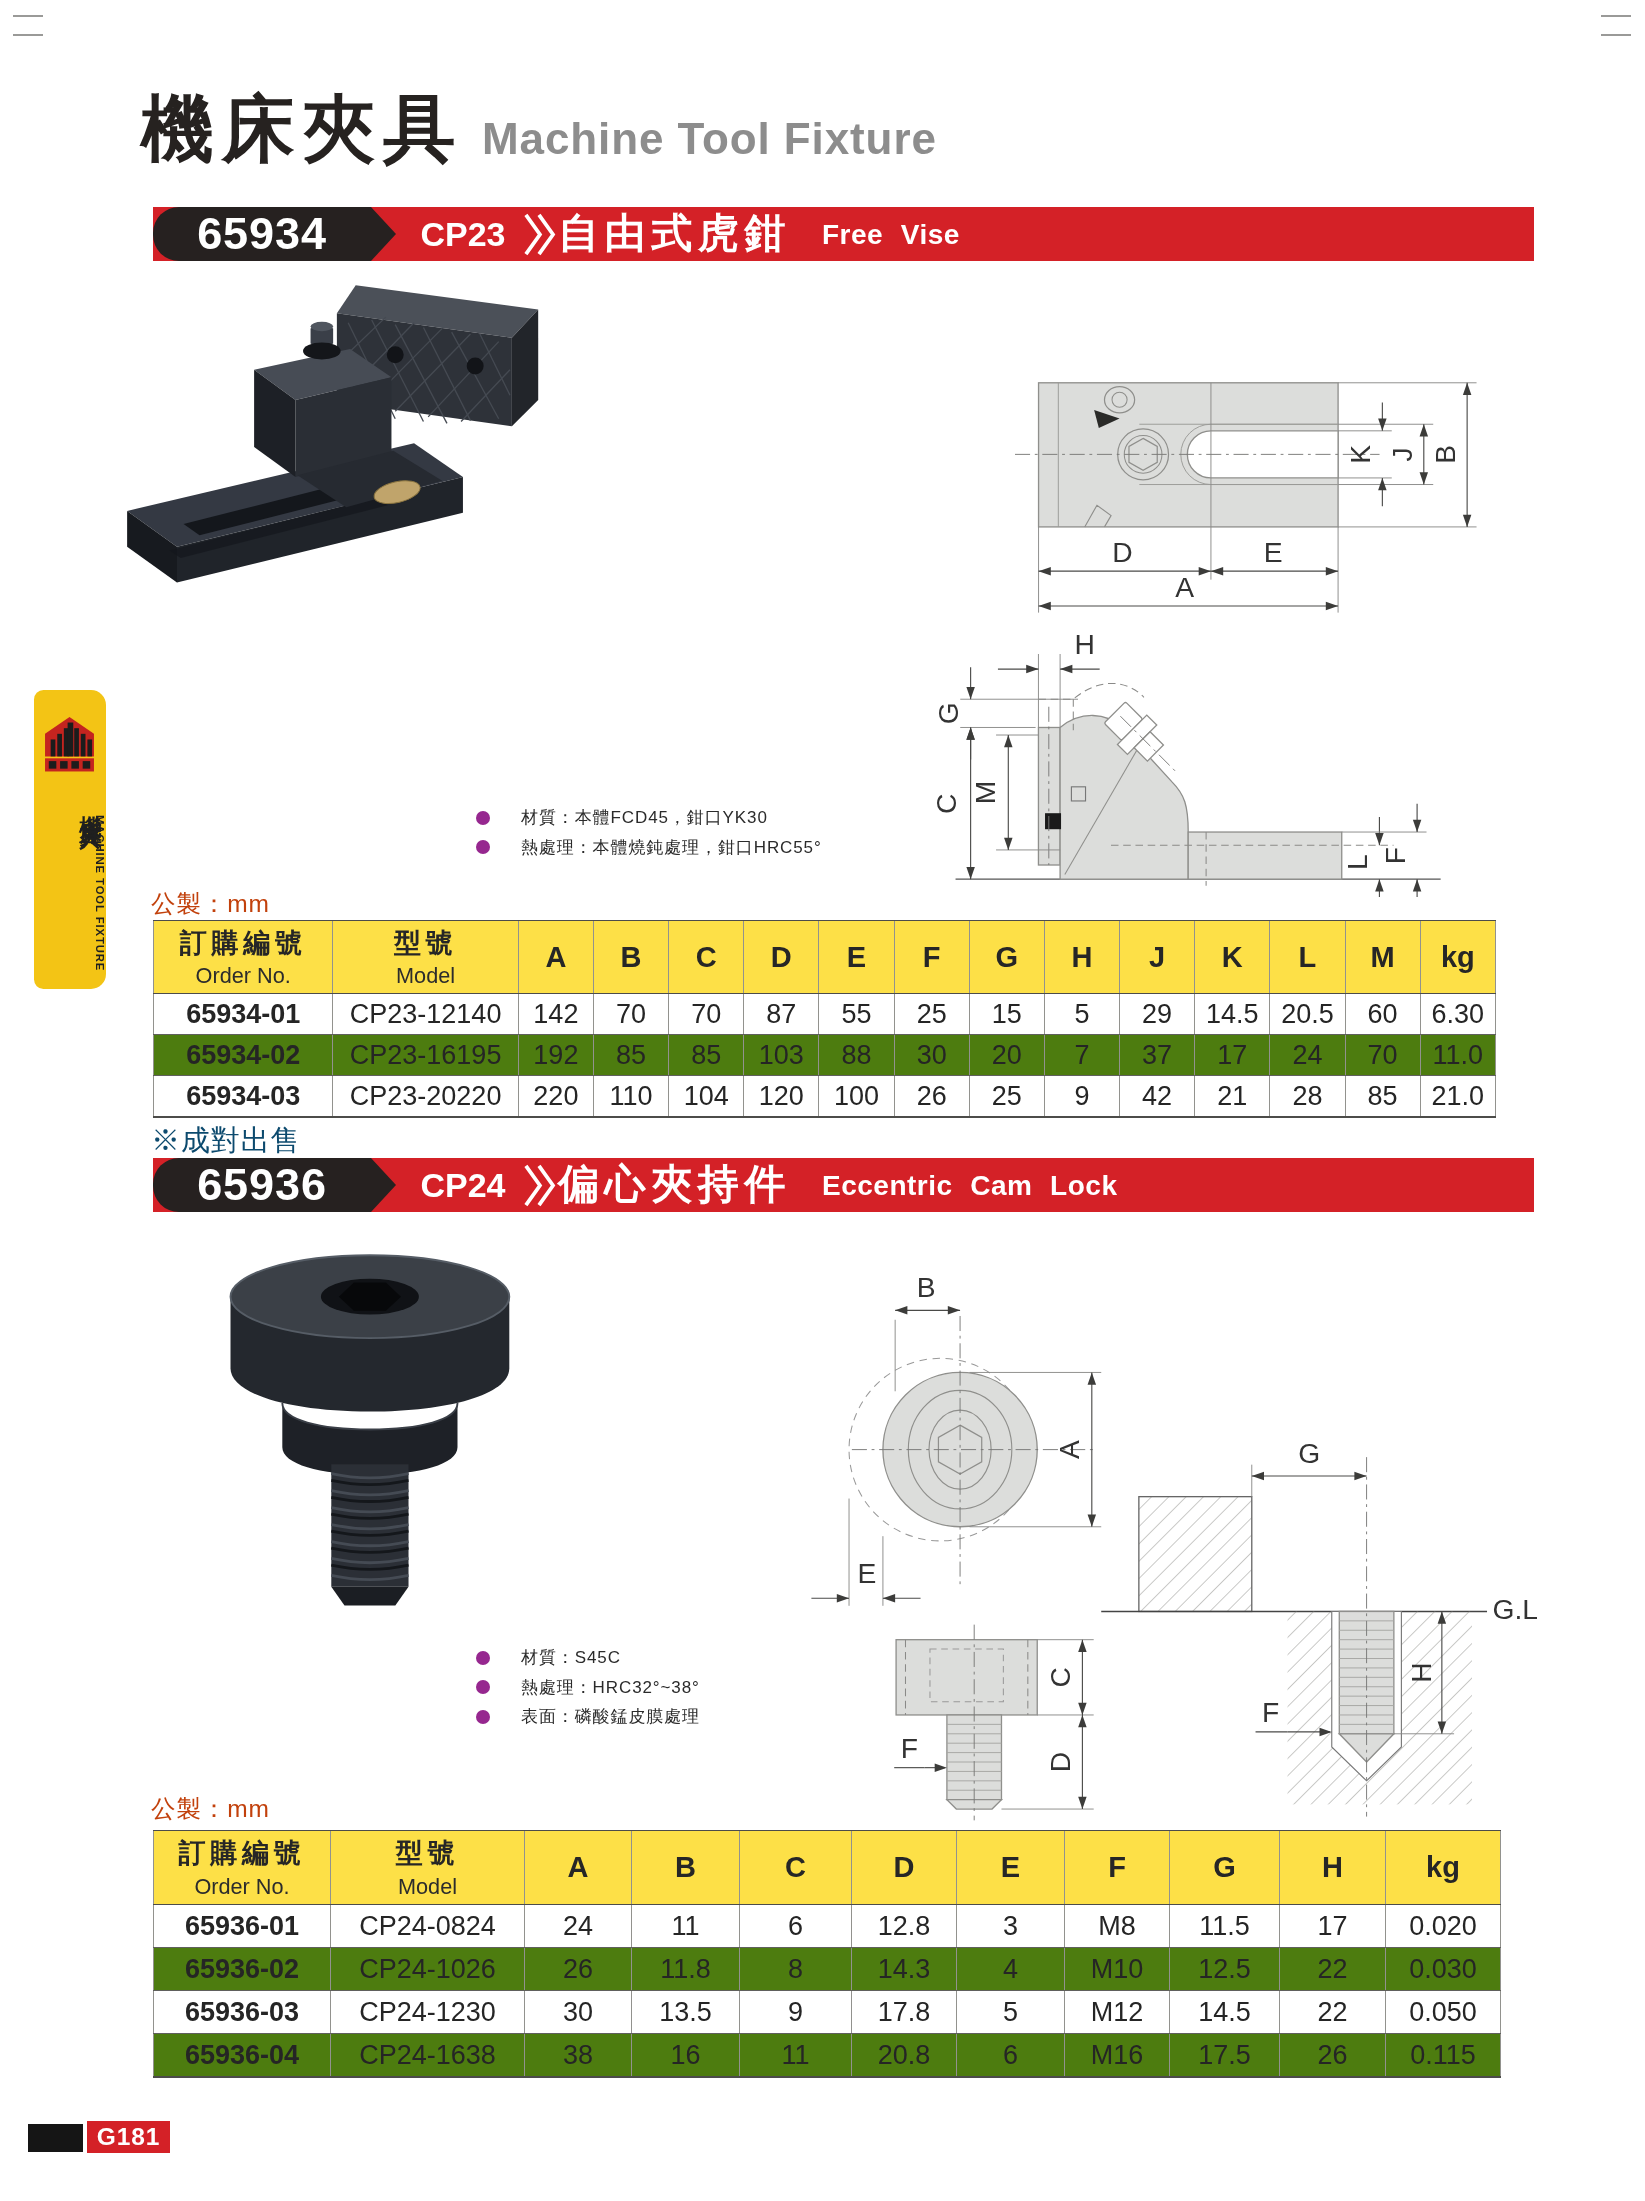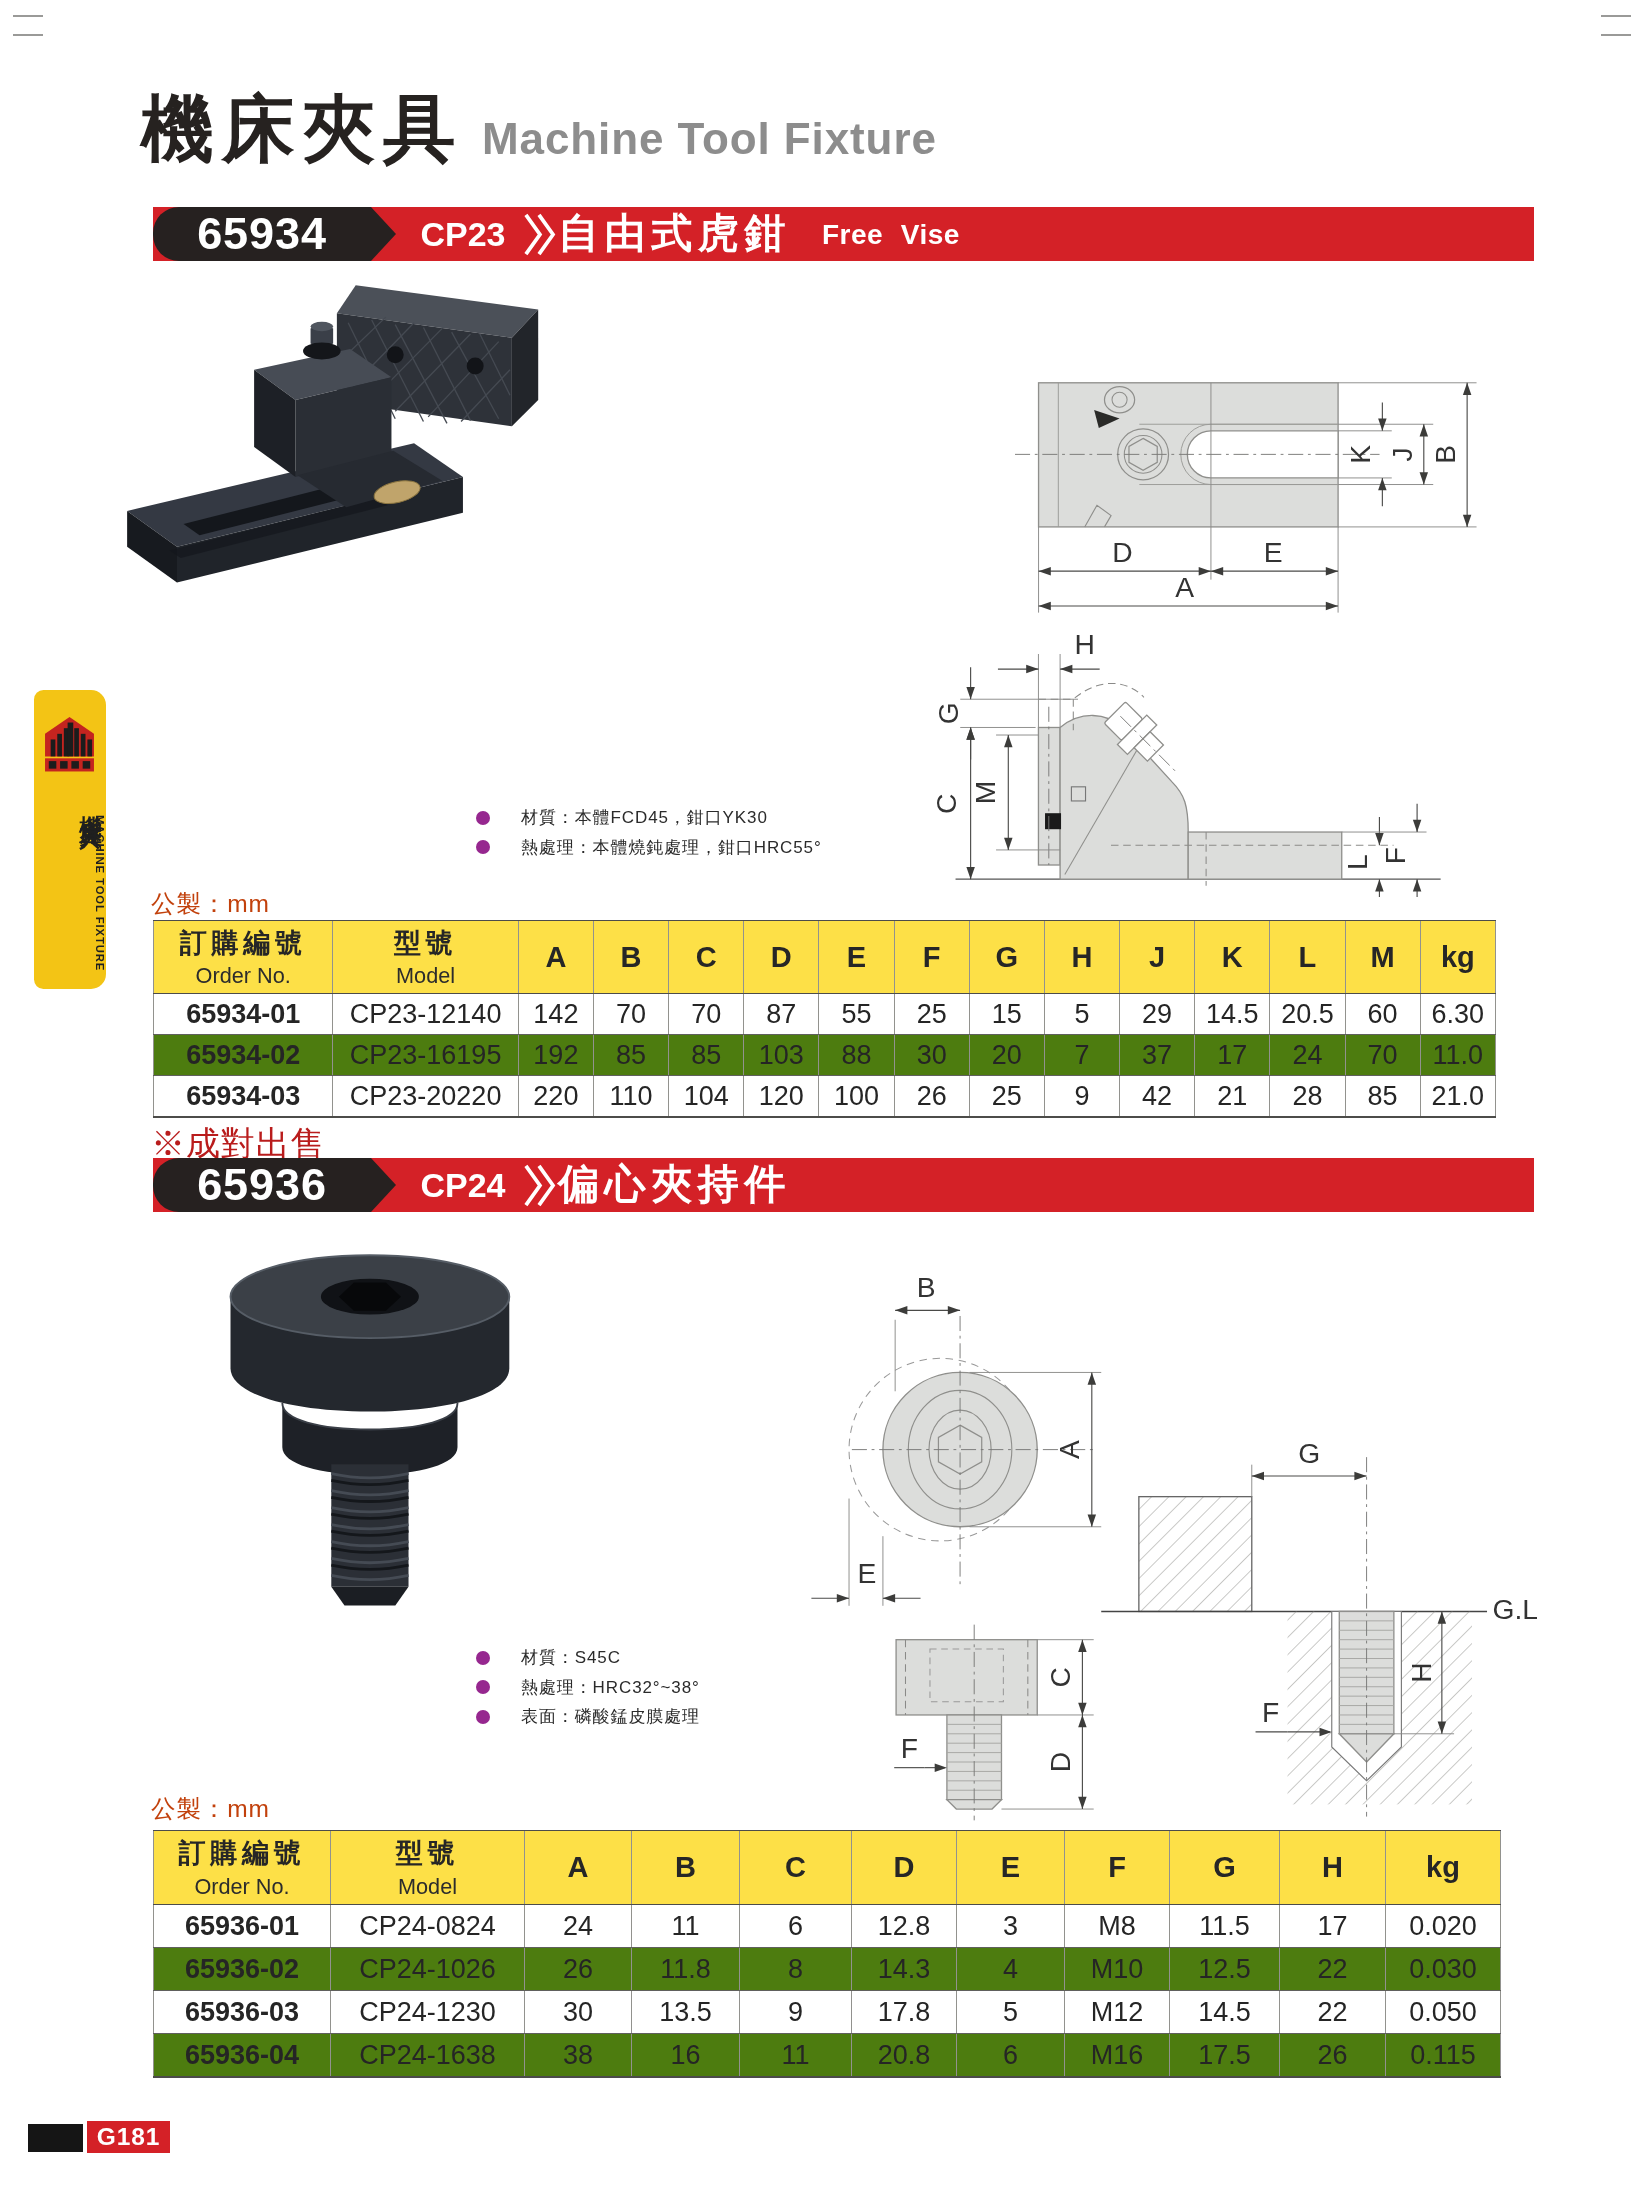--- a/index.html
+++ b/index.html
@@ -26,21 +26,21 @@
   .banner .chev{position:absolute;left:369px;top:5.6px;}
   .banner .zh{position:absolute;left:405px;top:0;line-height:53px;font-size:41px;font-weight:bold;
                  color:#fff;letter-spacing:5.6px;white-space:nowrap;}
   .banner .en{position:absolute;left:669px;top:0;line-height:56px;font-size:28px;font-weight:bold;
                  color:#fff;word-spacing:9.4px;letter-spacing:0.5px;white-space:nowrap;}
   
   .notes{position:absolute;display:flex;flex-direction:column;gap:6.6px;}
   .note{display:flex;align-items:center;gap:31px;font-size:17px;color:#2b2b2b;letter-spacing:0.9px;}
   .dot{width:14px;height:14px;border-radius:50%;background:#96278f;flex:0 0 auto;}
   .unit{position:absolute;font-size:24.5px;color:#c2410c;letter-spacing:0.9px;}
-  .footnote{position:absolute;font-size:34px;color:#b91c1c;letter-spacing:0.9px;}
+  .footnote{position:absolute;font-size:29px;color:#0c4a6e;letter-spacing:0.9px;}
   
   .tablebox{position:absolute;}
   table.spec{border-collapse:collapse;table-layout:fixed;
              border-left:0.9px solid #92928e;border-right:0.9px solid #92928e;}
   table.spec th,table.spec td{border-left:0.9px solid #92928e;text-align:center;vertical-align:middle;
              padding:0;font-family:"Liberation Sans",sans-serif;}
   table.spec thead th{background:#fde047;border-top:1.9px solid #4c4c4a;border-bottom:1.9px solid #4c4c4a;}
   table.spec tbody td{border-bottom:1.9px solid #60605d;font-size:27px;color:#252525;}
   table.spec tbody tr:last-child td{border-bottom:2.8px solid #4c4c4a;}
   table.spec tbody tr.shade td{background:#4d7c0f;}
@@ -366,20 +366,21 @@
 
   <div class="banner" style="top:1158px;">
     <div class="black"></div>
     <div class="ordno">65936</div>
     <div class="code">CP24</div>
     <svg class="chev" width="34" height="43" viewBox="0 0 36 46">
       <polyline points="4,2 19,23 4,44" stroke="#fff" stroke-width="4" fill="none"></polyline>
       <polyline points="18,2 33,23 18,44" stroke="#fff" stroke-width="4" fill="none"></polyline>
     </svg>
     <div class="zh">偏心夾持件</div>
+    <div class="en">Eccentric Cam Lock</div>
   </div>
 
   <svg class="abs" style="left:188px;top:1210px;" width="377" height="405" viewBox="0 0 400 430">
     <path d="M45,92 L45,168 C45,196 110,214 193,214 C276,214 341,196 341,168 L341,92 Z" fill="#24282e"></path>
     <ellipse cx="193" cy="92" rx="148" ry="44" fill="#3b4047" stroke="#565d66" stroke-width="2"></ellipse>
     <ellipse cx="193" cy="92" rx="52" ry="19" fill="#101216"></ellipse>
     <polygon points="160,92 176,77 210,77 226,92 210,107 176,107" fill="#07080a"></polygon>
     <path d="M100,205 L100,252 C100,270 140,281 193,281 C246,281 286,270 286,252 L286,205 C286,223 246,233 193,233 C140,233 100,223 100,205 Z" fill="#1e2127"></path>
     <path d="M100,205 C100,223 140,233 193,233 C246,233 286,223 286,205" fill="none" stroke="#3a3f47" stroke-width="2"></path>
     <rect x="152" y="270" width="82" height="130" fill="#2b2f36"></rect>

